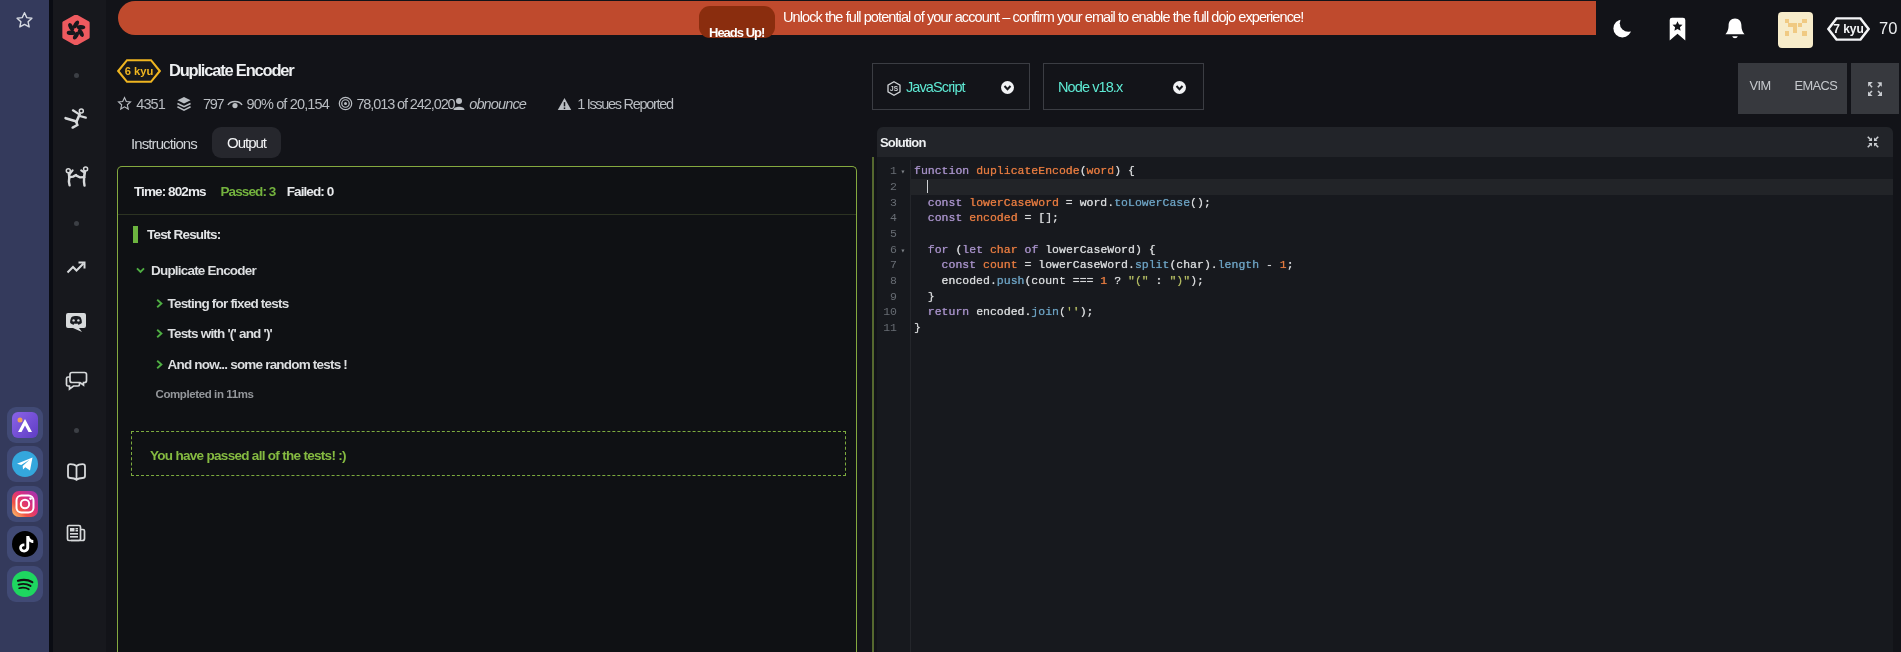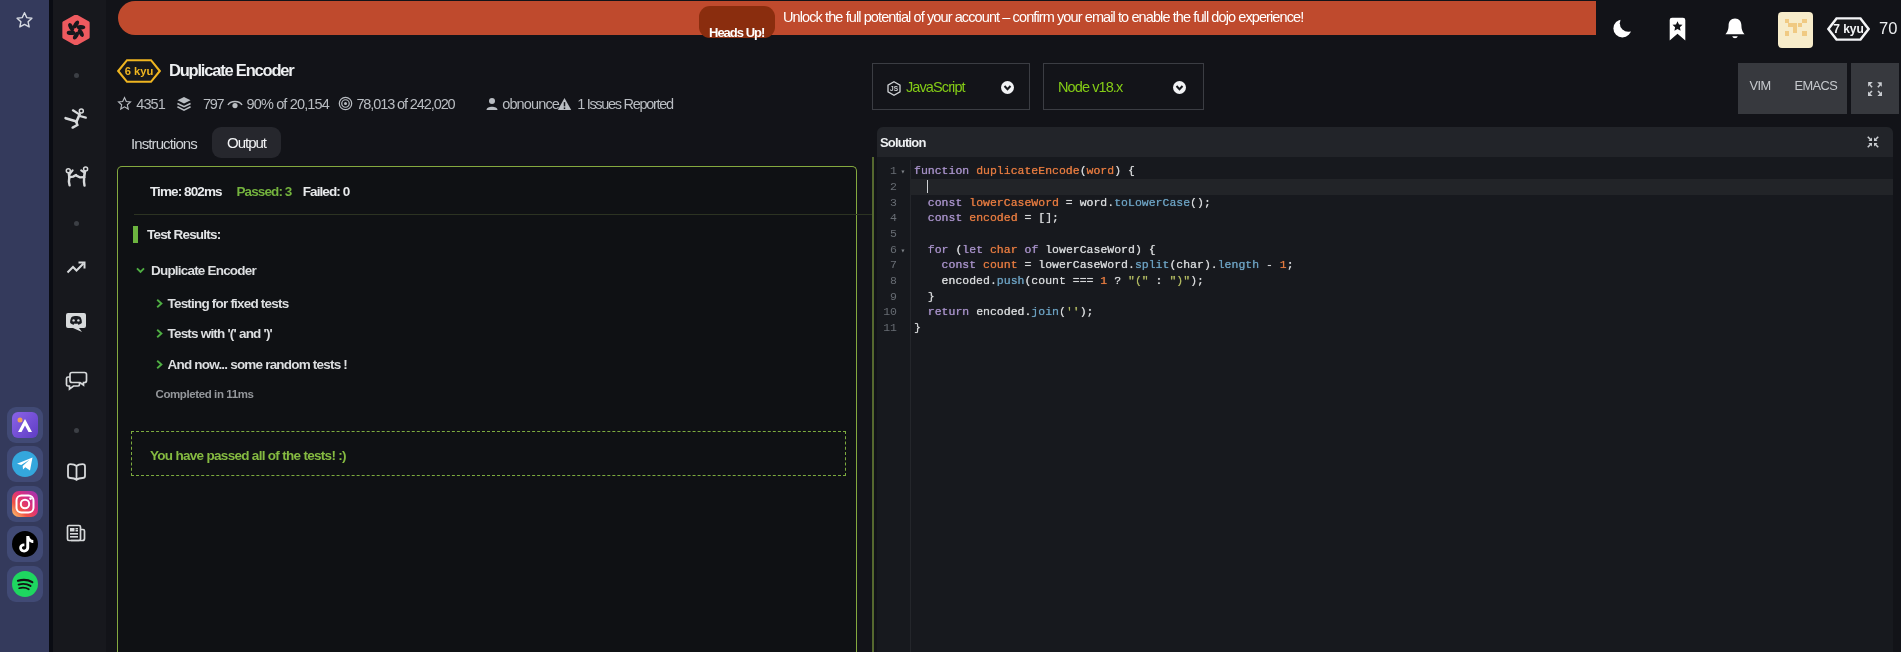--- a/index.html
+++ b/index.html
@@ -29,33 +29,33 @@
   #statsrow { left:117px; top:96px; height:16px; color:#b9bdc2; font-size:14.5px; letter-spacing:-0.85px; }
   .stat { position:absolute; top:0; white-space:nowrap; }
   .stat svg { vertical-align:-2px; }
 
   
   #tab-instructions { left:131px; top:135px; font-size:15px; color:#ced2d6; letter-spacing:-0.9px; }
   #tab-output { left:212px; top:127px; width:69px; height:31px; background:#26272d; border-radius:9px; color:#f2f3f5; font-size:15px; letter-spacing:-1px; text-align:center; line-height:31px; }
 
   
   #outpanel { left:117px; top:166px; width:740px; height:486px; border:1.5px solid #84a93f; border-bottom:none; border-radius:5px 5px 0 0; background:#0f1114; }
-  #outheader { position:absolute; left:16px; top:0; width:100%; height:47.5px; border-bottom:1px solid #2c3322; font-weight:bold; font-size:13.5px; letter-spacing:-0.9px; }
+  #outheader { position:absolute; left:0; top:0; width:100%; height:47.5px; border-bottom:1px solid #2c3322; font-weight:bold; font-size:13.5px; letter-spacing:-0.9px; }
   #outheader .t { position:absolute; top:16.5px; }
 
   .treerow { position:absolute; font-weight:bold; color:#dcdee0; font-size:13.5px; white-space:nowrap; letter-spacing:-0.8px; }
 
   #dashedbox { position:absolute; left:13px; top:264px; width:715px; height:45px; border:1px dashed #7cab3e; }
   #dashedbox span { position:absolute; left:18px; top:15.5px; color:#85ba41; font-weight:bold; font-size:13.5px; letter-spacing:-0.7px; }
 
   
   .dropbox { top:63px; height:47px; border:1px solid #3b3d43; background:#131419; }
   #drop1 { left:872px; width:158px; }
   #drop2 { left:1043px; width:161px; }
-  .droptext { position:absolute; top:15px; color:#84cc16; font-size:14.5px; letter-spacing:-0.9px; }
+  .droptext { position:absolute; top:15px; color:#5eead4; font-size:14.5px; letter-spacing:-0.9px; }
 
   #vimbox { left:1738px; top:63px; width:109px; height:51px; background:#37393e; color:#c6c9cd; font-size:12.8px; letter-spacing:-0.5px; }
   #fsbox { left:1851px; top:63px; width:48px; height:51px; background:#37393e; }
 
   
   #solpanel { left:877px; top:127px; width:1016px; height:525px; background:#17191e; border-radius:6px 6px 0 0; }
   #solheader { position:absolute; left:0; top:0; width:100%; height:30px; background:#222429; border-radius:6px 6px 0 0; }
   #solheader span { position:absolute; left:3px; top:8px; color:#eef0f2; font-weight:bold; font-size:13px; letter-spacing:-0.8px; }
   #editor { position:absolute; left:0; top:36.3px; width:100%; height:492px; font-family:"Liberation Mono", monospace; font-size:11.5px; line-height:15.66px; }
   #gutter { position:absolute; left:0; top:0; width:22px; }
@@ -249,21 +249,21 @@
       <span style="margin-left:0px;">90% of 20,154</span>
     </span>
     <span class="stat" style="left:221.2px;">
       <svg width="15" height="15" viewBox="0 0 16 16">
           <circle cx="8" cy="8" r="6.6" fill="none" stroke="#b9bdc2" stroke-width="1.3"></circle>
           <circle cx="8" cy="8" r="4" fill="none" stroke="#b9bdc2" stroke-width="1.3"></circle>
           <circle cx="8" cy="8" r="1.6" fill="#b9bdc2"></circle>
         </svg>
       <span style="margin-left:0px;letter-spacing:-1.1px;">78,013 of 242,020</span>
     </span>
-    <span class="stat" style="left:368px;">
+    <span class="stat" style="left:335px;font-style:italic;">
       <svg width="14" height="14" viewBox="0 0 14 14">
           <circle cx="7" cy="4" r="3" fill="#b9bdc2"></circle>
           <path d="M1.5 13 C1.5 8.8 12.5 8.8 12.5 13 Z" fill="#b9bdc2"></path>
         </svg>
       <span style="margin-left:0px;">obnounce</span>
     </span>
     <span class="stat" style="left:440px;">
       <svg width="15" height="14" viewBox="0 0 16 15">
           <path d="M8 1.2 L15.2 14 L0.8 14 Z" fill="#b9bdc2"></path>
           <rect x="7.2" y="5.5" width="1.6" height="4.5" fill="#131419"></rect>

